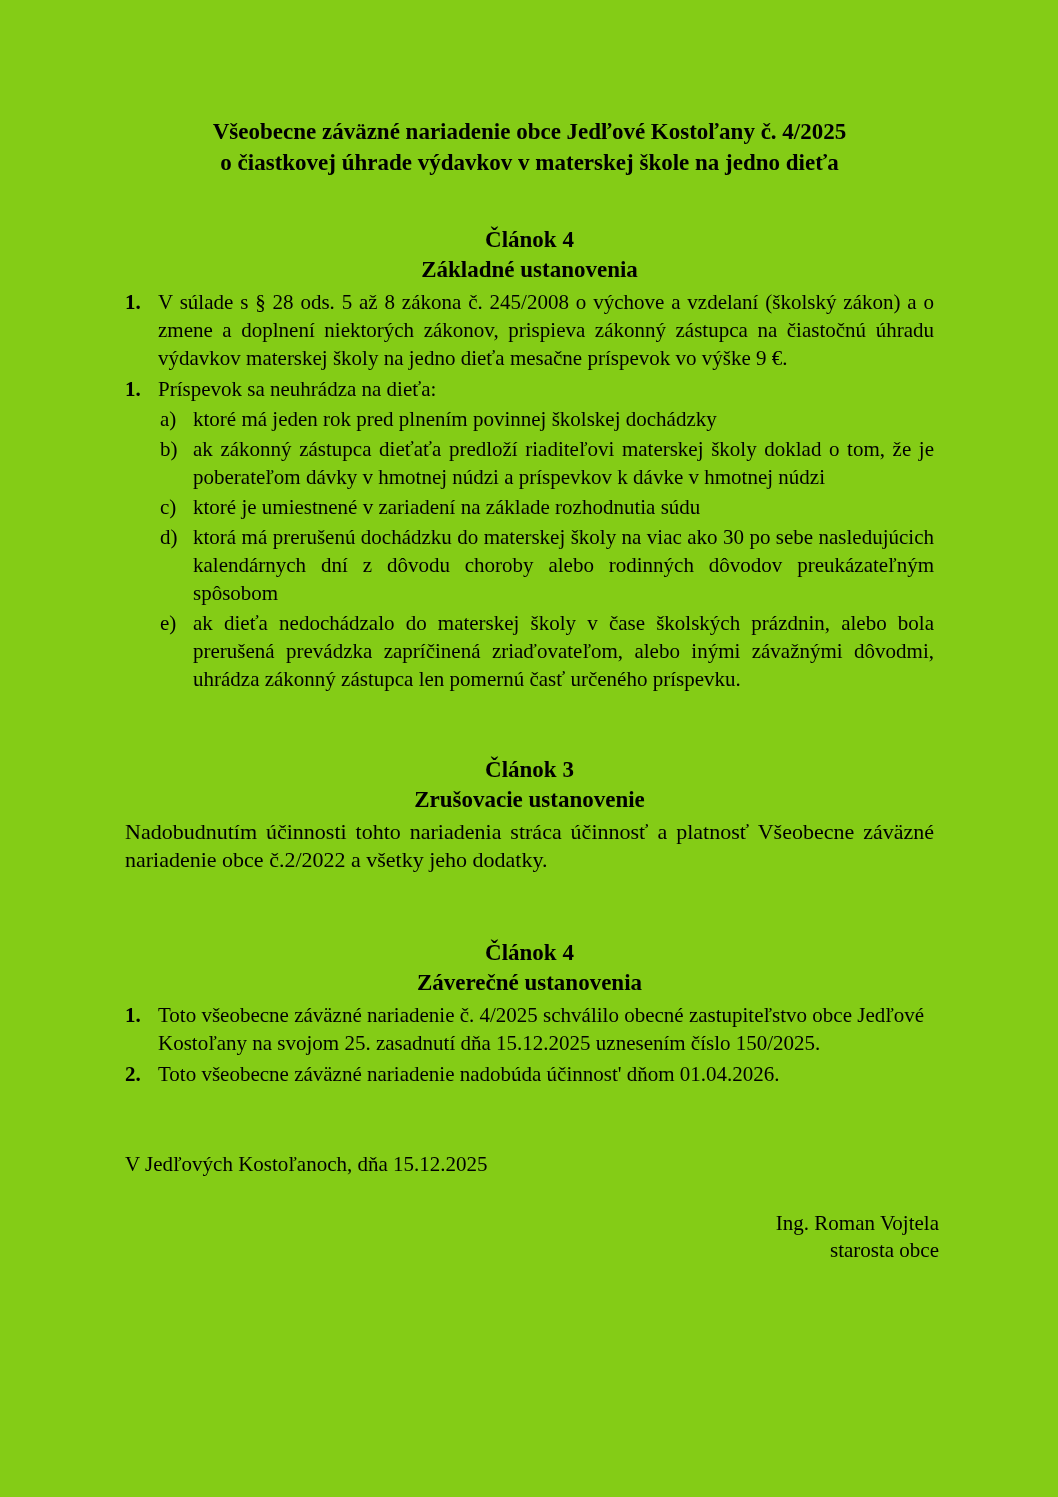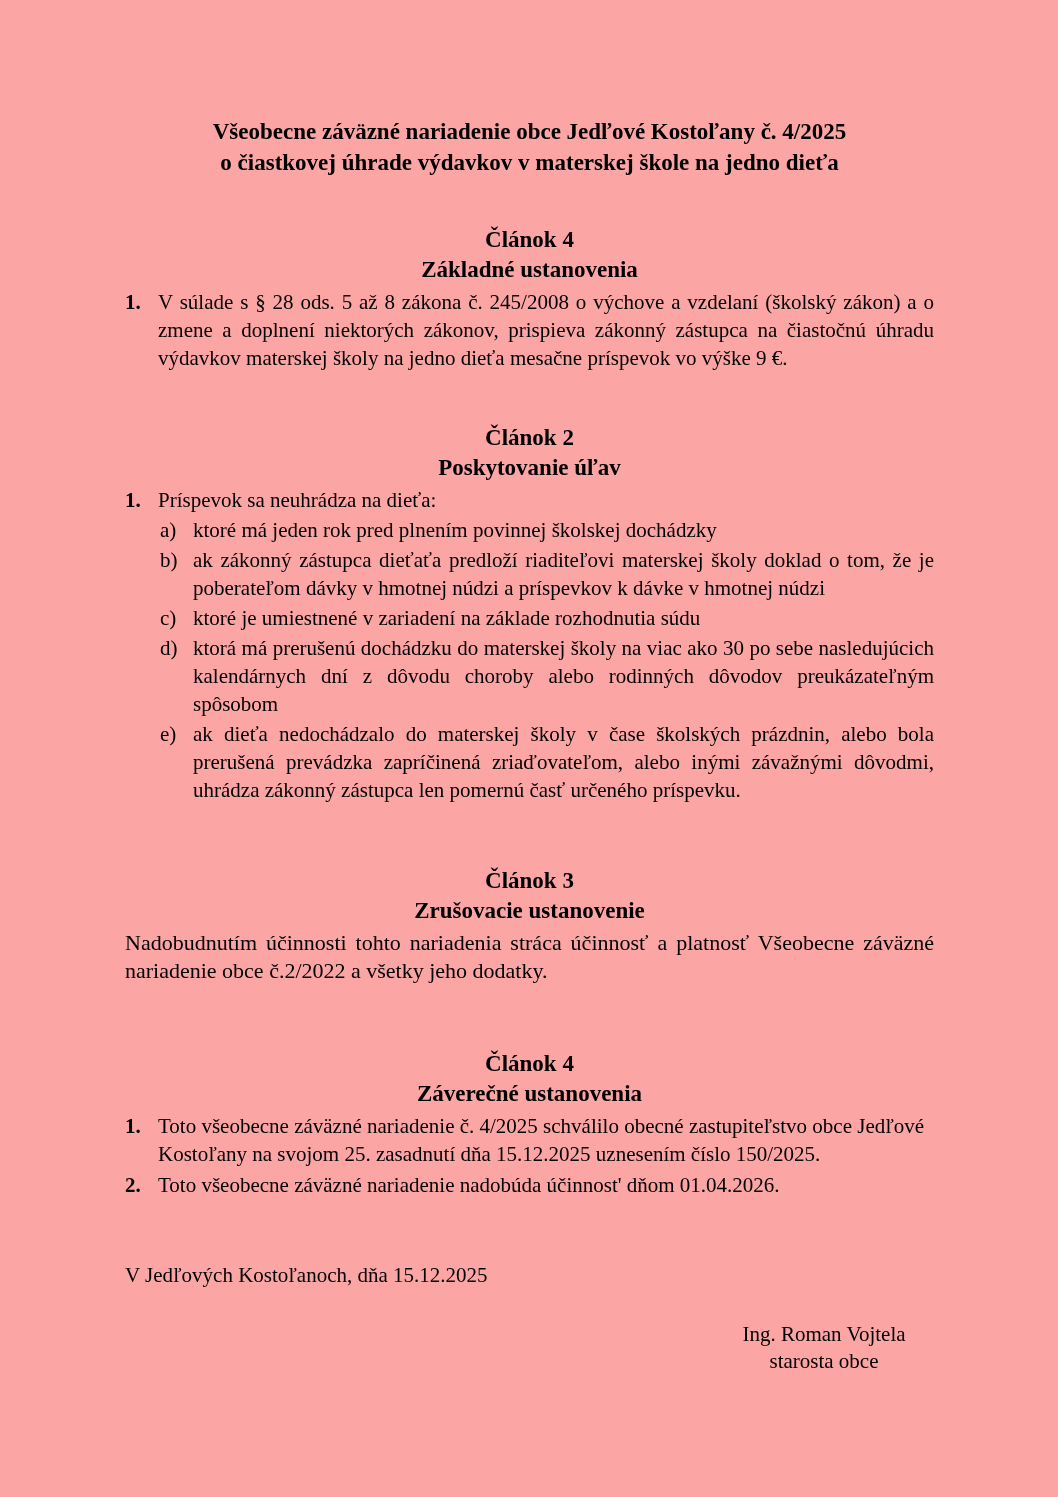--- a/index.html
+++ b/index.html
@@ -1,20 +1,20 @@
 <!DOCTYPE html>
 <html><head>
 <meta charset="utf-8">
 <style>
   html, body { margin: 0; padding: 0; background: #e8e8e8; }
   .page {
     width: 1058px;
     height: 1497px;
     margin: 0 auto;
-    background: #fca5a5;
+    background: #84cc16;
     color: #000000;
     font-family: "Liberation Serif", "DejaVu Serif", serif;
     box-sizing: border-box;
     padding: 116px 124px 0 125px;
     position: relative;
     overflow: hidden;
   }
   .doc-title {
     text-align: center;
     font-weight: bold;
@@ -61,21 +61,21 @@
   .footer-line {
     font-size: 21px;
     line-height: 28px;
     margin-top: 62px;
   }
   .signature-block {
     width: 230px;
     margin-left: auto;
     margin-right: -5px;
     margin-top: 32px;
-    text-align: center;
+    text-align: right;
     font-size: 21px;
     line-height: 27px;
   }
 </style>
 </head>
 <body>
 
 <div class="page">
 
   <div class="doc-title">
@@ -85,24 +85,20 @@
 
   <div class="article-heading-block gap-title-a1">
     <div>Článok 4</div>
     <div>Základné ustanovenia</div>
   </div>
   <div class="num-item justified">
     <span class="marker">1.</span>
     <span class="text justified">V súlade s § 28 ods. 5 až 8 zákona č. 245/2008 o výchove a vzdelaní (školský zákon) a o zmene a doplnení niektorých zákonov,  prispieva zákonný zástupca na čiastočnú úhradu výdavkov materskej školy na jedno dieťa mesačne príspevok vo výške 9 €.</span>
   </div>
 
-  <div class="article-heading-block gap-a2">
-    <div>Článok 2</div>
-    <div>Poskytovanie úľav</div>
-  </div>
   <div class="num-item">
     <span class="marker">1.</span>
     <span class="text">Príspevok sa neuhrádza na dieťa:</span>
   </div>
   <div class="sub-item">
     <span class="marker">a)</span>
     <span class="text">ktoré má jeden rok pred plnením povinnej školskej dochádzky</span>
   </div>
   <div class="sub-item">
     <span class="marker">b)</span>

